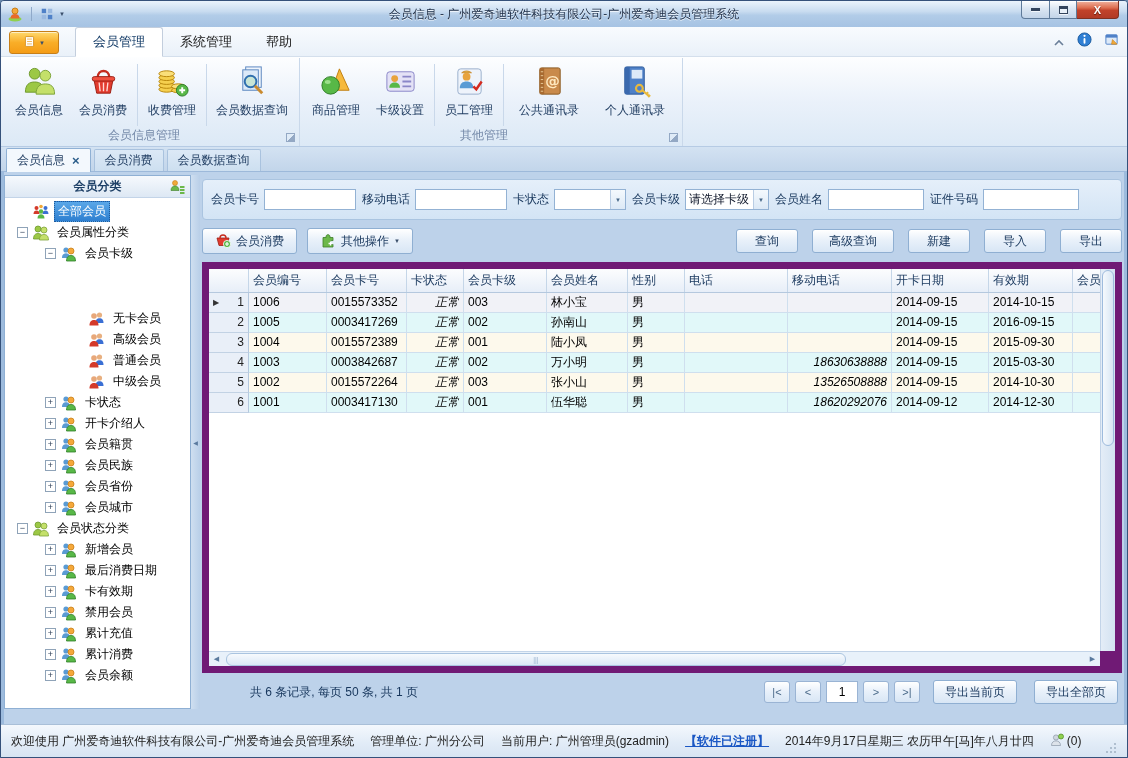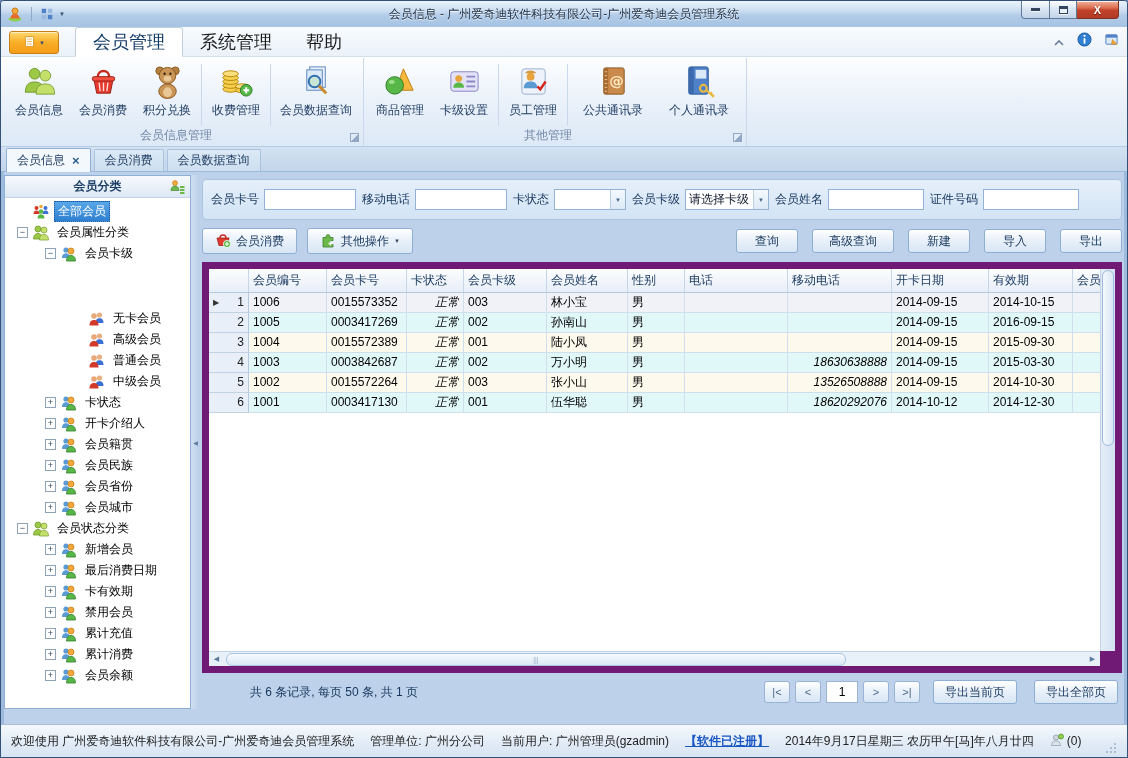--- a/index.html
+++ b/index.html
@@ -30,21 +30,21 @@
   .glyph-max{ width:9px; height:8px; border:1px solid #33445c; border-top:3px solid #33445c;
     background:#e8f0f8; box-shadow:0 1px 0 rgba(255,255,255,.7); }
 
   
   .menubar{ height:30px; background:linear-gradient(#f8fbfe,#eaf1f9); border-bottom:1px solid #d4dfec;
     display:flex; align-items:flex-end; position:relative; padding:0 8px; }
   .appmenu-btn{ position:relative; top:-2px; width:50px; height:23px; margin-right:16px;
     background:linear-gradient(#ffd96d,#f9ae28 50%,#f49c16); border:1px solid #c77f18; border-radius:3px;
     display:flex; align-items:center; justify-content:center; gap:3px; box-shadow:inset 0 1px 0 rgba(255,255,255,.6); }
   .menutabs{ display:flex; height:100%; align-items:stretch; }
-  .mtab{ padding:4px 17px; font-size:18px; color:#1a1a1a; display:flex; align-items:center; }
+  .mtab{ padding:4px 17px; font-size:13px; color:#1a1a1a; display:flex; align-items:center; }
   .mtab.active{ background:#fff; border:1px solid #c3cedd; border-bottom:1px solid #fff;
     border-radius:3px 3px 0 0; margin-bottom:-1px; color:#123a66; }
   .menubar-right{ margin-left:auto; display:flex; align-items:center; gap:12px; padding-bottom:5px; }
 
   
   .ribbon{ height:90px; display:flex; align-items:stretch; padding:1px 2px 0 2px;
     background:linear-gradient(#fdfeff,#eaf1fa 50%,#dce9f6); border-bottom:1px solid #b6cbe4; }
   .rgroup{ position:relative; padding:2px 4px 17px 4px; border-right:1px solid #c9d8ea; }
   .rbtns{ display:flex; align-items:stretch; height:70px; }
   .rbtn{ width:64px; display:flex; flex-direction:column; align-items:center; justify-content:flex-start;
@@ -248,36 +248,20 @@
           <div class="rbtn">
             <span class="ricon">
               <svg viewBox="0 0 36 36">
                 <path d="M12 14C12 5 24 5 24 14" fill="none" stroke="#c52c1f" stroke-width="2.5"></path>
                 <path d="M8 15h20l-3 15H11z" fill="#e23b2e" stroke="#9c1f14"></path>
                 <rect x="6.5" y="13" width="23" height="4.5" rx="2" fill="#f05040" stroke="#9c1f14"></rect>
                 <path d="M13.5 19l1 9M18 19v9M22.5 19l-1 9" stroke="#ffd9d4" stroke-width="1.4" fill="none"></path>
               </svg>
             </span>
             <span>会员消费</span>
-          </div>
-          <div class="rbtn">
-            <span class="ricon">
-              <svg viewBox="0 0 36 36">
-                <circle cx="10" cy="7" r="4" fill="#b5803f" stroke="#8a5a22"></circle>
-                <circle cx="26" cy="7" r="4" fill="#b5803f" stroke="#8a5a22"></circle>
-                <circle cx="18" cy="12" r="8.5" fill="#c99455" stroke="#8a5a22"></circle>
-                <ellipse cx="18" cy="15" rx="4" ry="3" fill="#e8c896"></ellipse>
-                <circle cx="15" cy="10" r="1.2" fill="#3a2410"></circle>
-                <circle cx="21" cy="10" r="1.2" fill="#3a2410"></circle>
-                <path d="M13.5 21l4.5 2 4.5-2-2.2 3.5z" fill="#7a3fa0"></path>
-                <ellipse cx="18" cy="28" rx="9" ry="7.5" fill="#c99455" stroke="#8a5a22"></ellipse>
-                <ellipse cx="18" cy="29" rx="4.5" ry="5" fill="#e8c896"></ellipse>
-              </svg>
-            </span>
-            <span>积分兑换</span>
           </div>
           <span class="rsep"></span>
           <div class="rbtn">
             <span class="ricon">
               <svg viewBox="0 0 36 36">
                 <g stroke="#b8860b" fill="#f5cf4e">
                   <ellipse cx="12" cy="26" rx="8" ry="3"></ellipse>
                   <ellipse cx="12" cy="22" rx="8" ry="3"></ellipse>
                   <ellipse cx="12" cy="18" rx="8" ry="3"></ellipse>
                   <ellipse cx="12" cy="14" rx="8" ry="3"></ellipse>
@@ -836,21 +820,21 @@
                   <span>6</span>
                 </div>
                 <div class="td" style="width:78px">1001</div>
                 <div class="td" style="width:80px">0003417130</div>
                 <div class="td right" style="width:57px">正常</div>
                 <div class="td" style="width:83px">001</div>
                 <div class="td" style="width:81px">伍华聪</div>
                 <div class="td" style="width:57px">男</div>
                 <div class="td" style="width:103px"></div>
                 <div class="td right" style="width:104px">18620292076</div>
-                <div class="td" style="width:97px">2014-10-12</div>
+                <div class="td" style="width:97px">2014-09-12</div>
                 <div class="td" style="width:84px">2014-12-30</div>
                 <div class="td grow" style="width:40px"></div>
               </div>
             </div>
           <div class="gfill"></div>
           <div class="hscroll">
             <span class="hs-arrow">◀</span>
             <div class="hs-track">
               <div class="hs-thumb"></div>
             </div>

